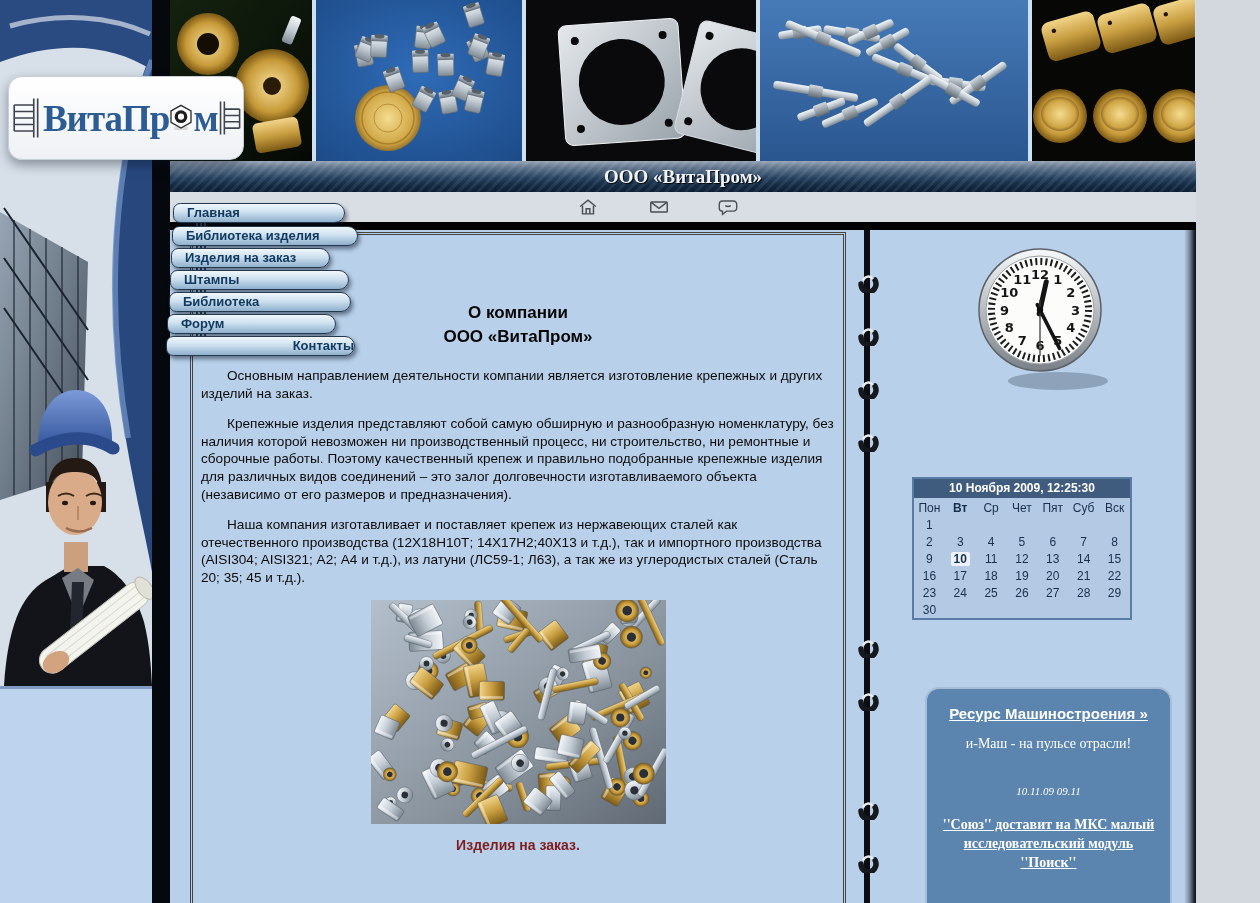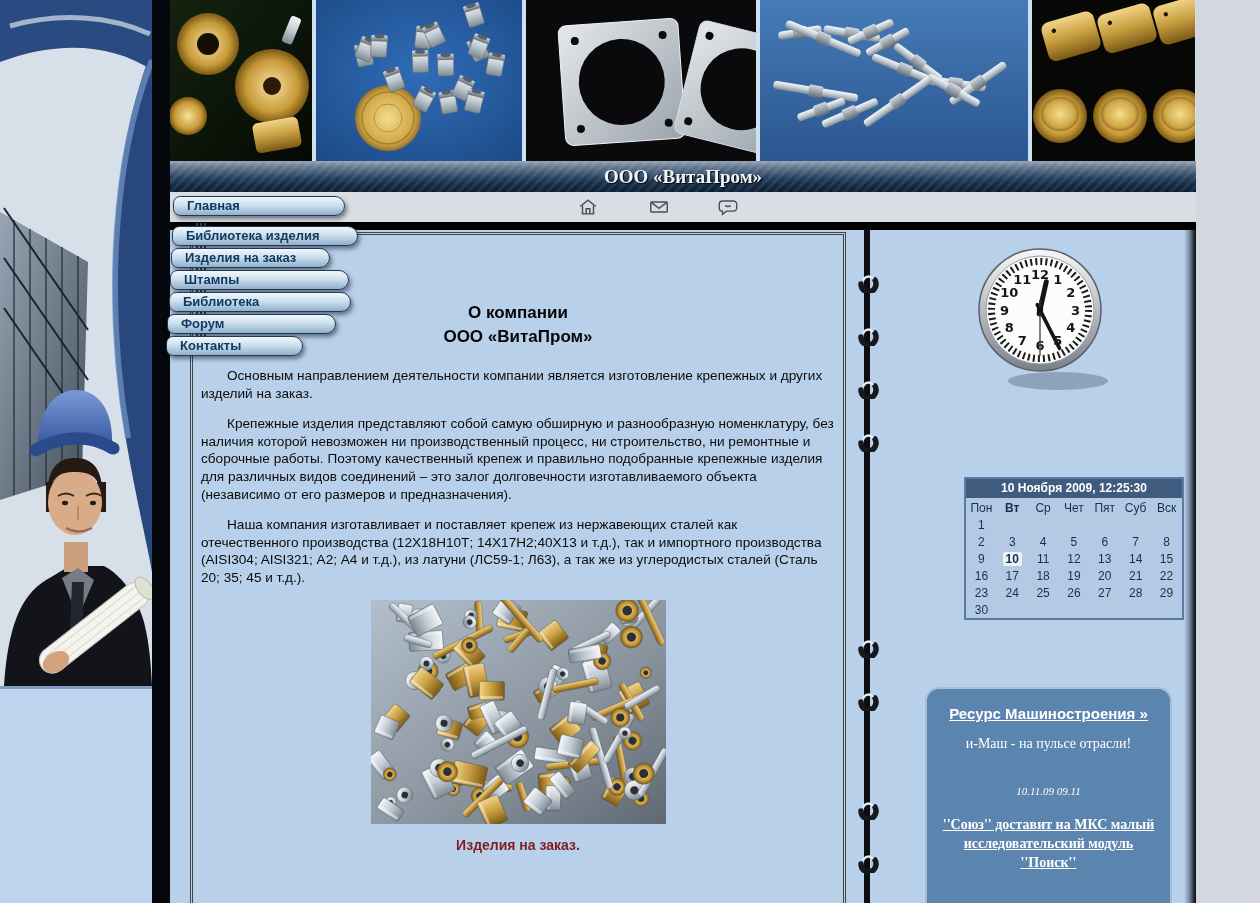--- a/index.html
+++ b/index.html
@@ -34,21 +34,21 @@
   .frame-h2{font-size:17px;line-height:24px;text-align:center;font-weight:bold;color:#050505;margin-bottom:18px;}
   .frame p{margin:0 0 13px;font-size:13.6px;line-height:17.6px;color:#0b0b0b;text-indent:26px;}
   .figure{display:block;margin:4px auto 0;}
   .caption{margin-top:13px;text-align:center;font-weight:bold;font-size:14px;color:#7f1d1d;}
 
   .divider{position:absolute;left:694px;top:0;width:6px;height:673px;background:#0b0d10;}
   .ring{position:absolute;left:683px;width:30px;height:20px;}
 
   .clock-wrap{position:absolute;left:804px;top:14px;}
 
-  .calendar{position:absolute;left:794px;top:247px;width:220px;background:#b4c9e3;
+  .calendar{position:absolute;left:742px;top:247px;width:220px;background:#b4c9e3;
             border:2px solid #5a7ba3;box-sizing:border-box;}
   .cal-head{height:19px;background:#3f5b7d;color:#fff;font-size:12px;font-weight:bold;
             text-align:center;line-height:19px;}
   table.cal{width:100%;border-collapse:collapse;table-layout:fixed;}
   .cal th{font-size:12px;font-weight:normal;color:#16304e;padding:3px 0 1px;}
   .cal th.b{font-weight:bold;}
   .cal td{font-size:12px;color:#16304e;text-align:center;height:15px;cursor:default;}
   .sel{background:#edf2fa;font-weight:bold;padding:0 3px;border-radius:2px;}
 
   .news{position:absolute;left:755px;top:457px;width:247px;height:250px;background:#5b84ae;
@@ -62,27 +62,27 @@
   .news-date{font-family:"Liberation Serif",serif;font-size:11px;font-style:italic;margin-top:33px;}
 
   .right-edge{position:absolute;left:1014px;top:0;width:12px;height:673px;
      background:linear-gradient(90deg,rgba(120,135,155,0),#7a8ba0 45%,#2a3340 80%,#0a0d12);}
 
   
   .menu-item{position:absolute;height:20px;border:1px solid #24384e;border-radius:8px 11px 11px 8px;
      background:linear-gradient(180deg,#f0f7fc 0%,#cde0ee 45%,#8fb0cd 100%);
      box-shadow:2px 3px 4px rgba(10,22,40,.5);font-size:13px;font-weight:bold;color:#113a61;
      line-height:18px;padding-left:13px;box-sizing:border-box;cursor:pointer;z-index:30;}
-  .m1{left:173px;top:196px;width:172px;}
+  .m1{left:173px;top:203px;width:172px;}
   .m2{left:172px;top:226px;width:186px;}
   .m3{left:171px;top:248px;width:159px;}
   .m4{left:170px;top:270px;width:179px;}
   .m5{left:169px;top:292px;width:182px;}
   .m6{left:167px;top:314px;width:169px;}
-  .m7{left:166px;top:336px;width:137px;}
+  .m7{left:166px;top:336px;width:189px;text-align:right;}
   .notch{position:absolute;width:10px;height:4px;left:196px;z-index:29;
      background:repeating-linear-gradient(90deg,#2e4156 0 2px,rgba(0,0,0,0) 2px 4px);}
 
   
   .logo{position:absolute;left:8px;top:76px;width:234px;height:82px;border:1px solid #c9cfd6;
      background:linear-gradient(180deg,#ffffff,#eef1f4);border-radius:14px;
      box-shadow:0 5px 12px rgba(10,20,35,.4);display:flex;align-items:center;justify-content:center;
      z-index:40;cursor:pointer;}
   .logo-text{font-family:"Liberation Serif",serif;font-weight:bold;font-size:37px;color:#2d5c95;
      letter-spacing:-1px;}
@@ -997,14 +997,30 @@
   <div class="menu-item m5">Библиотека</div>
   <div class="menu-item m6">Форум</div>
   <div class="menu-item m7">Контакты</div>
   <div class="notch" style="top:223px"></div>
   <div class="notch" style="top:246px"></div>
   <div class="notch" style="top:268px"></div>
   <div class="notch" style="top:290px"></div>
   <div class="notch" style="top:312px"></div>
   <div class="notch" style="top:334px"></div>
 
+  <div class="logo">
+    <svg width="48" height="62" viewBox="0 0 52 64" fill="none" stroke="#3f4550" stroke-width="2.5">
+      <path d="M38,2 V62 M44,2 V62 M8,12 V52 M8,12 H38 M8,22 H38 M8,32 H38 M8,42 H38 M8,52 H38"></path>
+    </svg>
+    <span class="logo-text">ВитаПр</span>
+    <svg width="34" height="38" viewBox="0 0 36 40">
+      <rect x="8" y="33" width="20" height="5" fill="#d8d8d8"></rect>
+      <polygon points="18,1 33,9.5 33,26.5 18,35 3,26.5 3,9.5" fill="#fbfbfb" stroke="#2c2c2c" stroke-width="2"></polygon>
+      <circle cx="18" cy="18" r="9.5" fill="#1d1d1d"></circle>
+        <circle cx="18" cy="18" r="4.6" fill="#ffffff"></circle>
+    </svg>
+    <span class="logo-text">м</span>
+    <svg width="36" height="54" viewBox="0 0 40 56" fill="none" stroke="#3f4550" stroke-width="2.5">
+      <path d="M4,2 V54 M10,2 V54 M34,14 V44 M10,14 H34 M10,24 H34 M10,34 H34 M10,44 H34"></path>
+    </svg>
+  </div>
 
 </div>
 
 </body></html>

